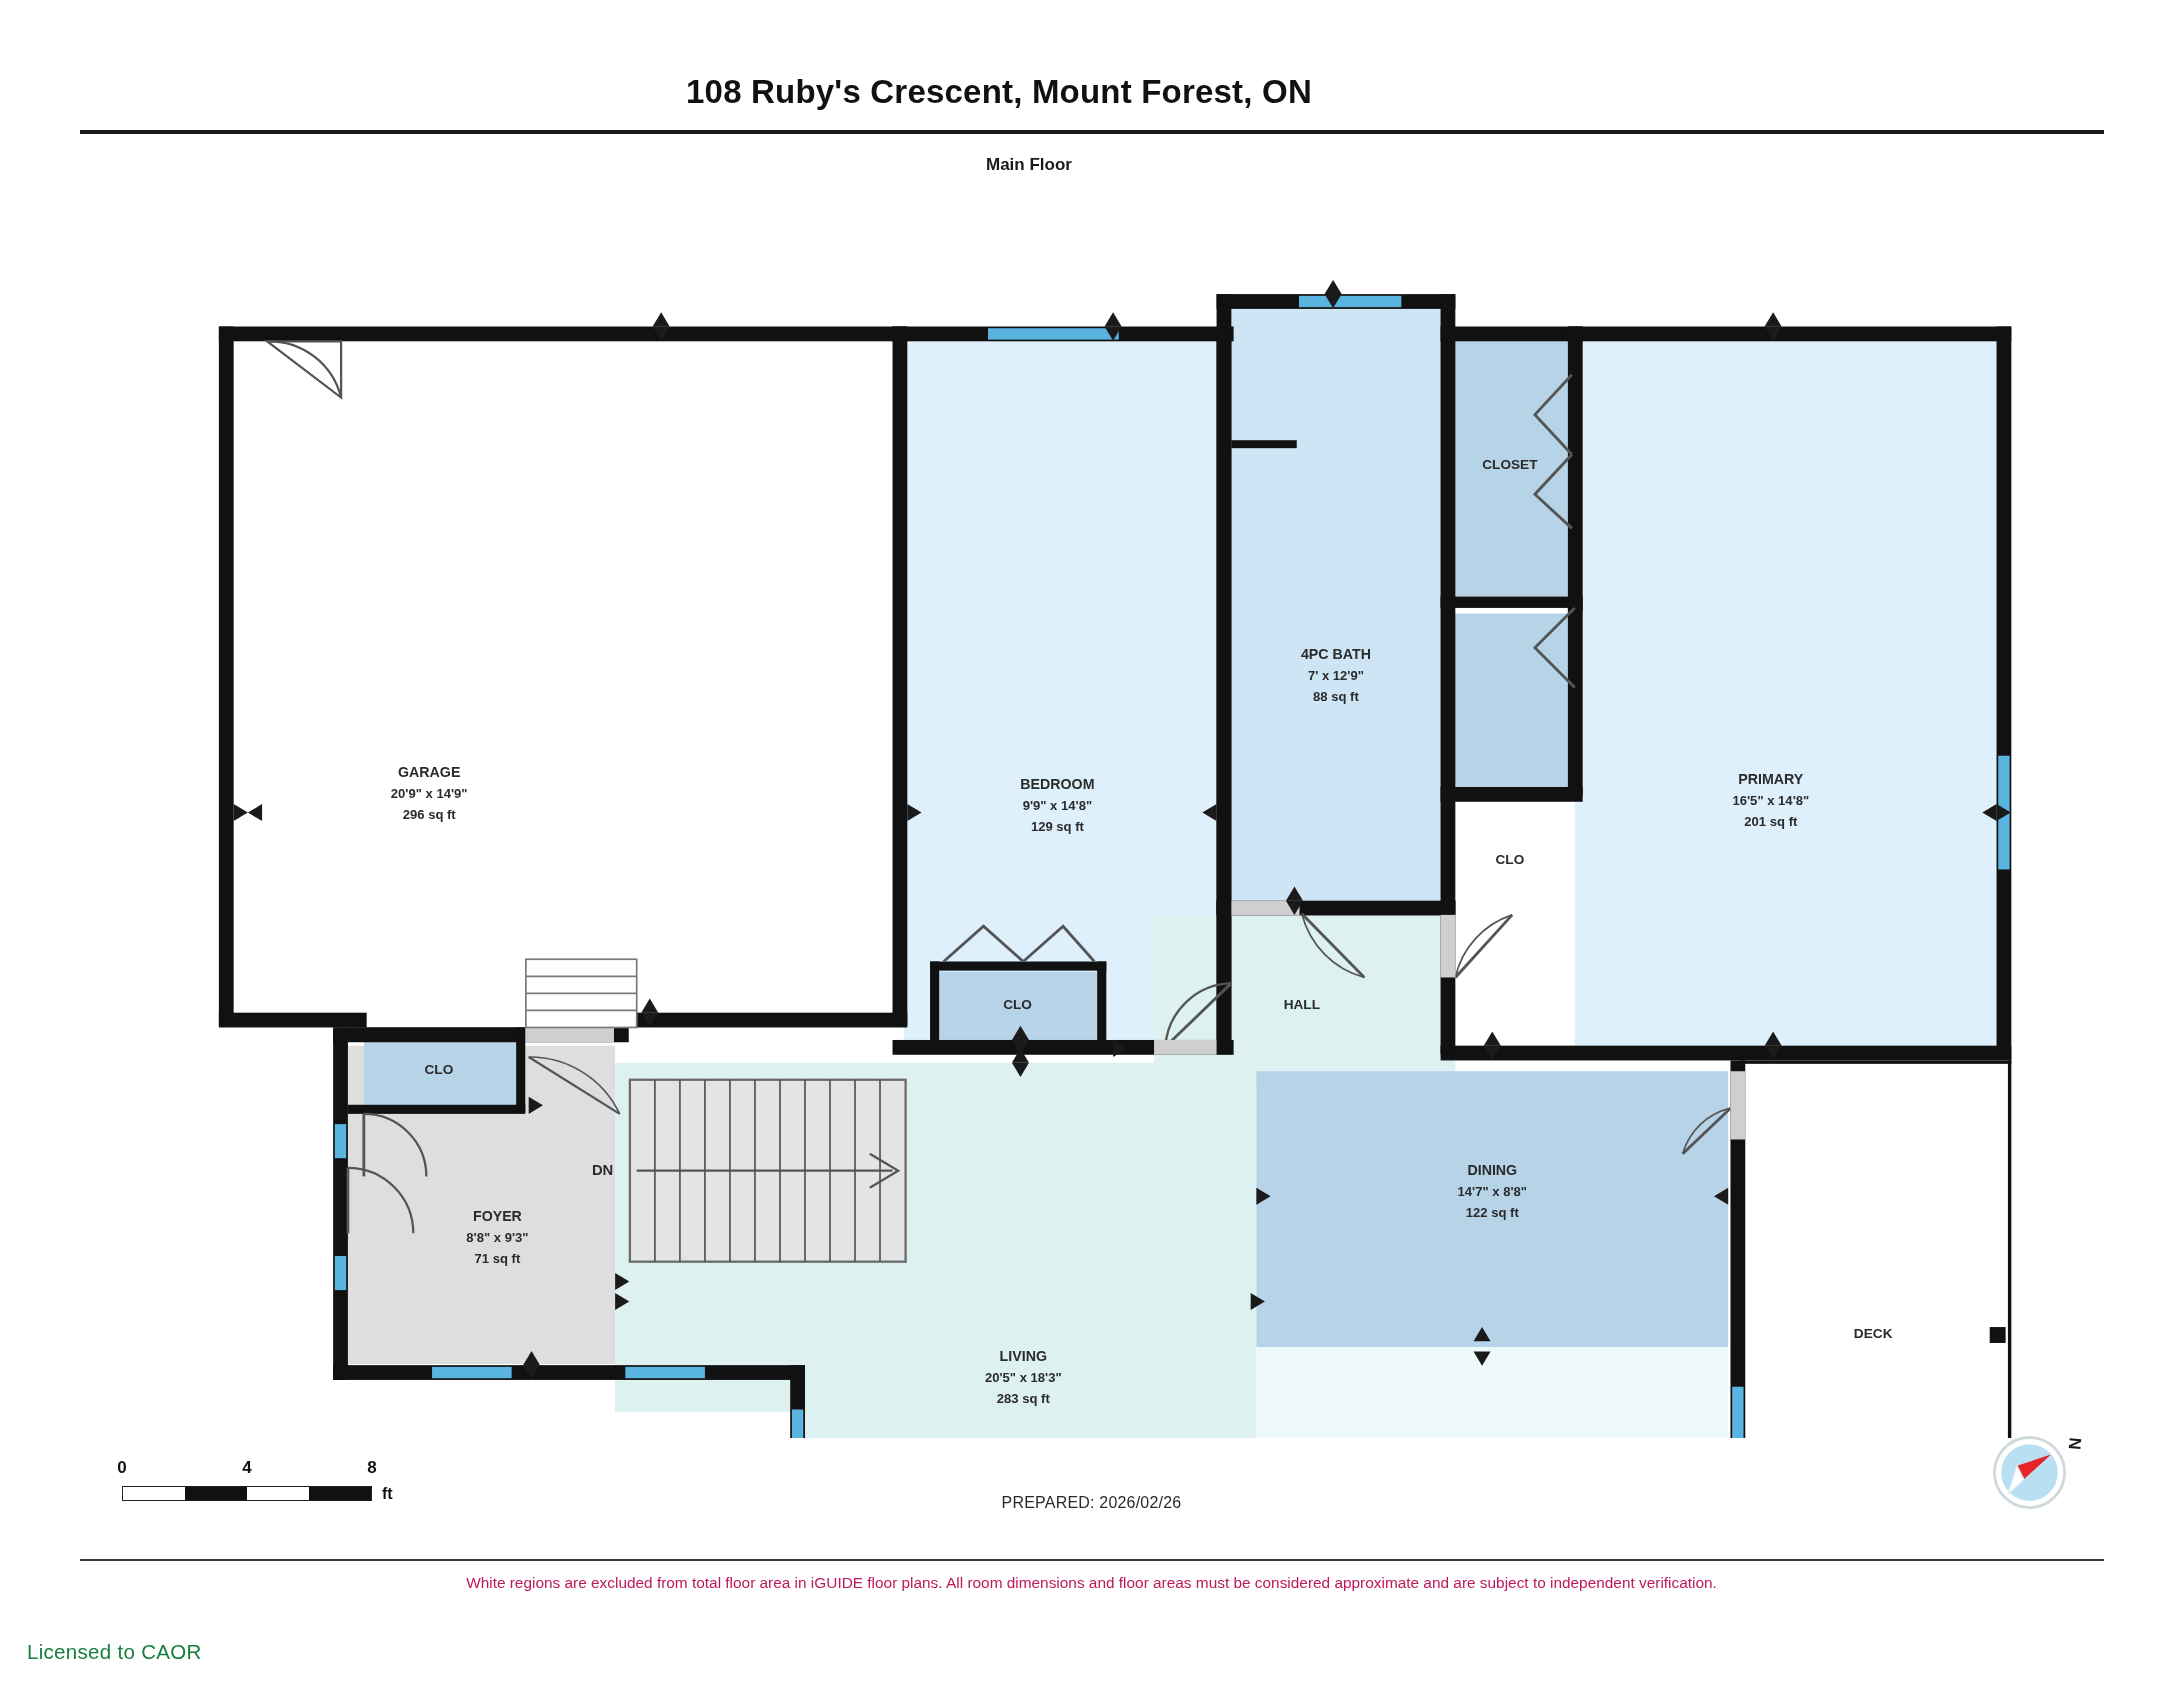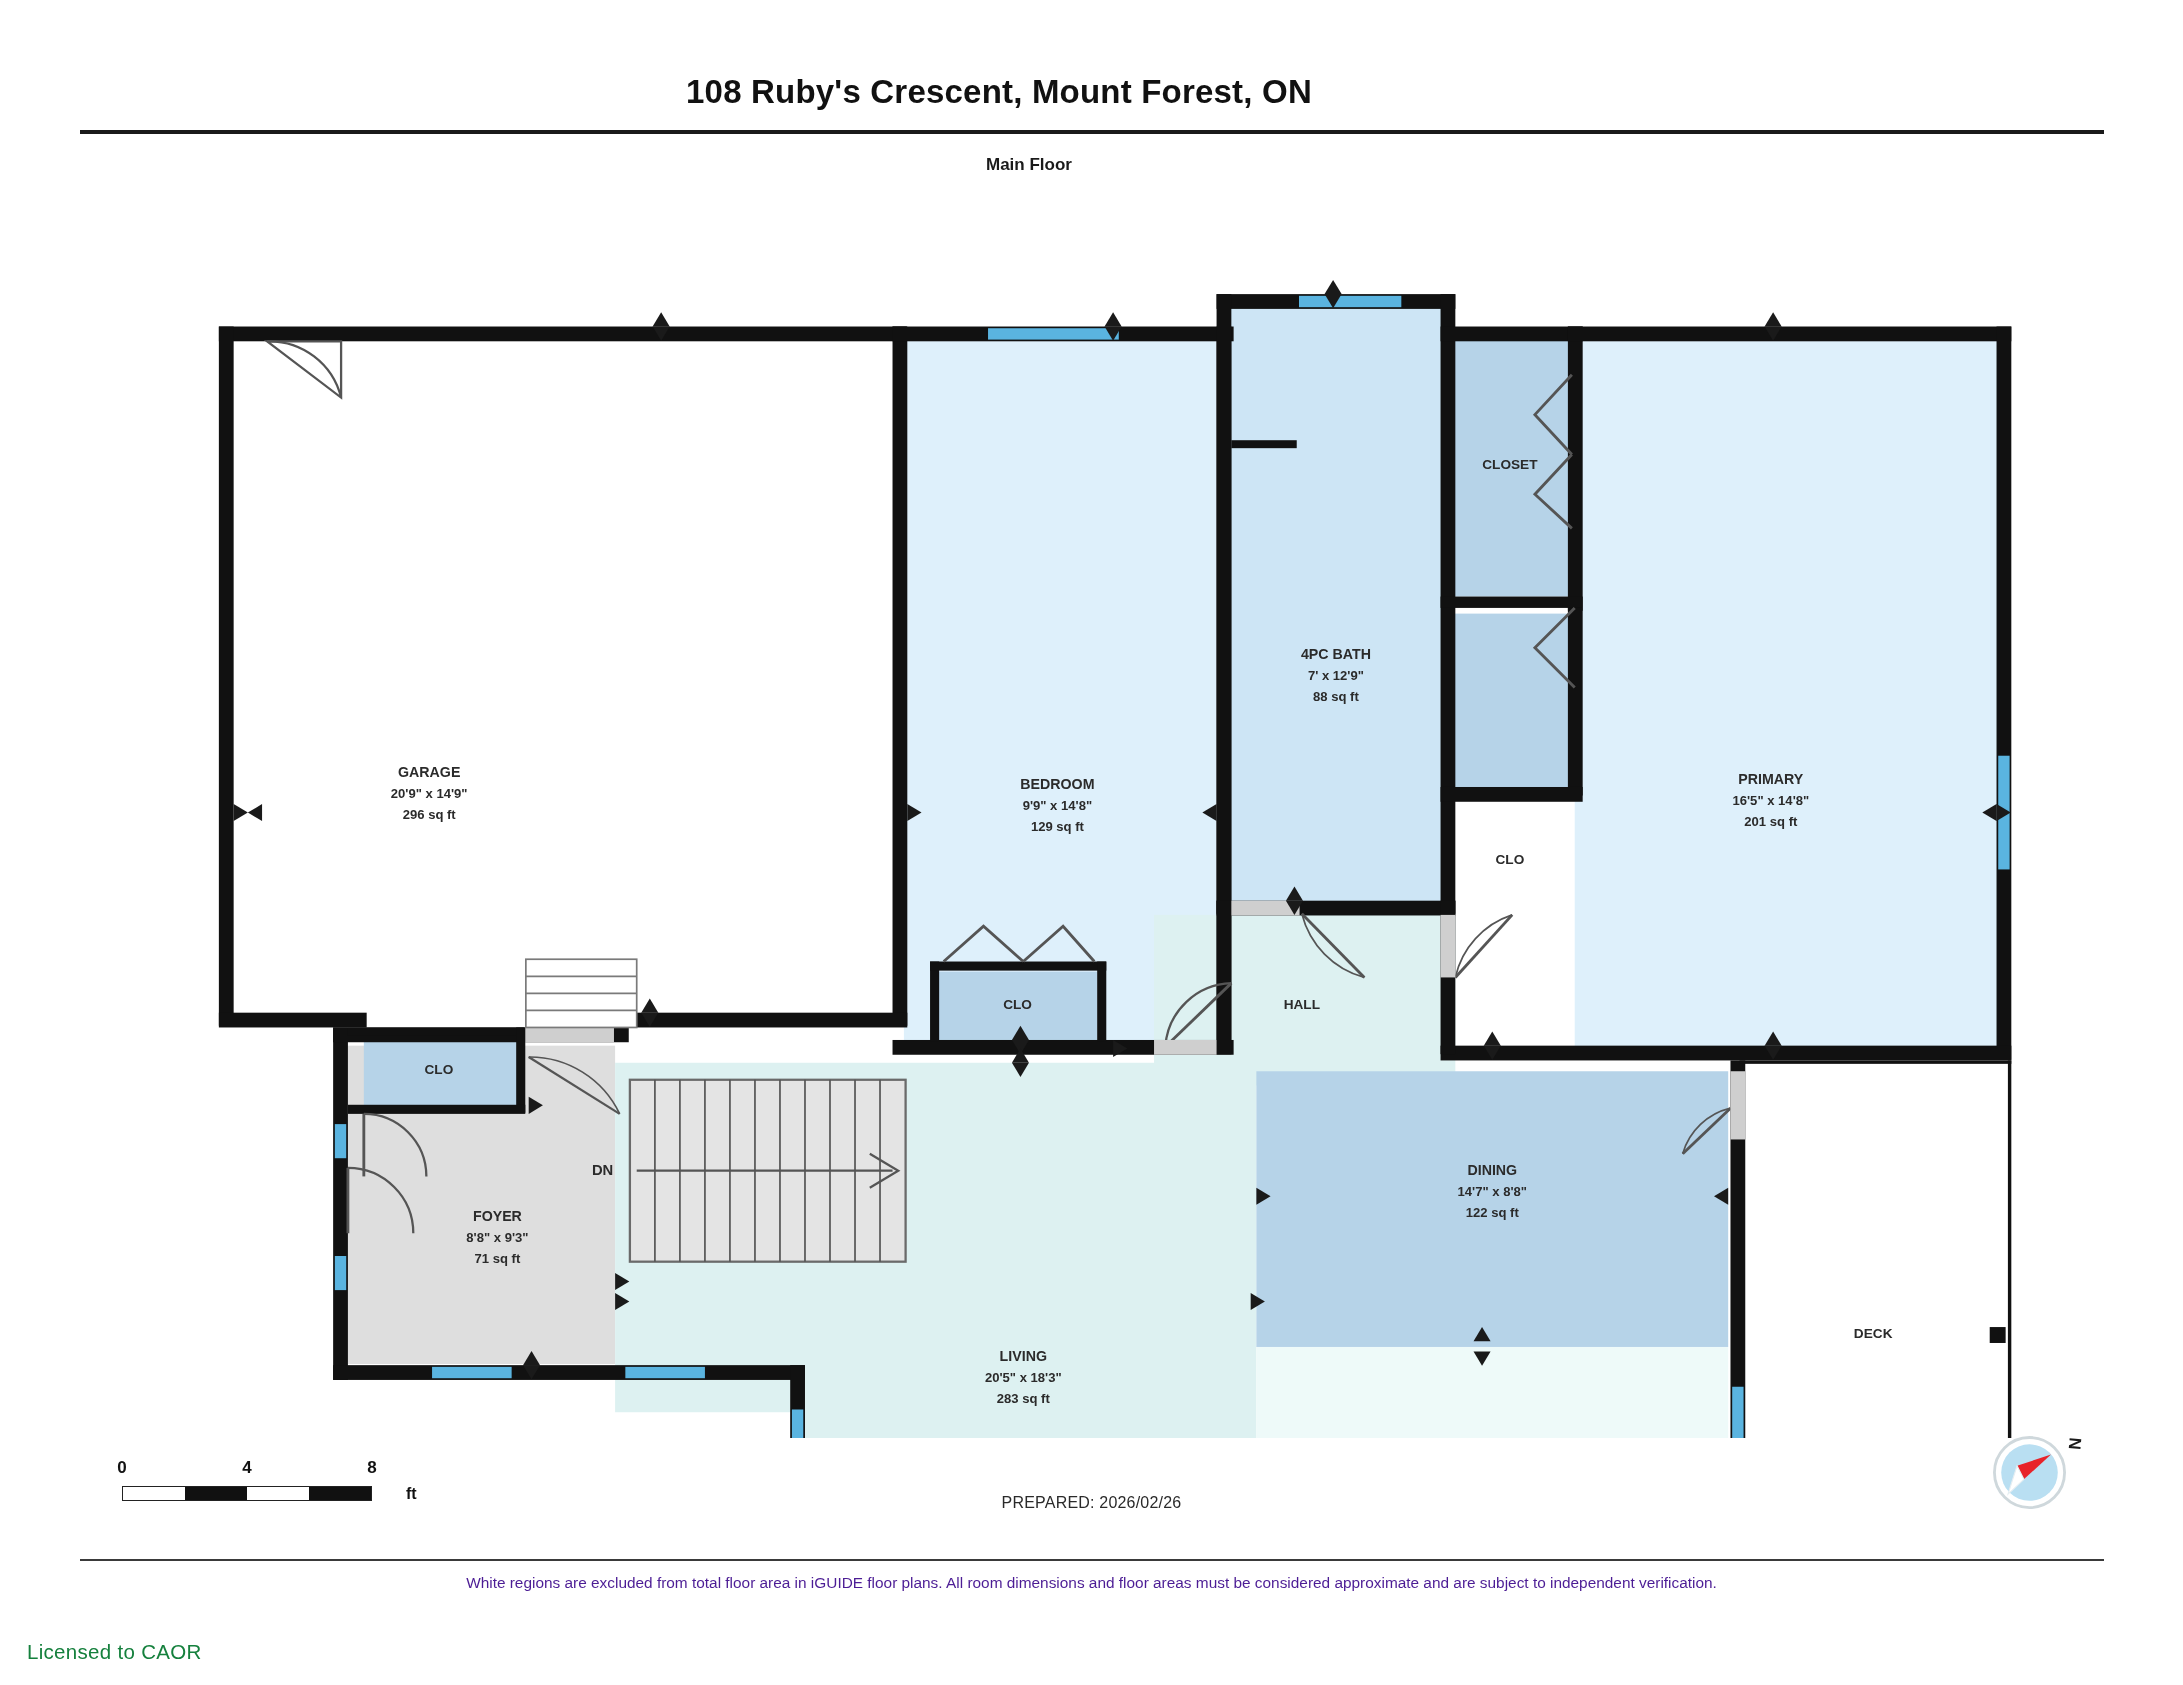--- a/index.html
+++ b/index.html
@@ -110,21 +110,20 @@
     display: flex;
   }
   #scale-track .seg { height: 100%; }
   #scale-ft {
     position: absolute;
     left: 260px;
     top: 27px;
     font-size: 16px;
     font-weight: bold;
     color: #111;
-    margin-left: 24px;
   }
 
   #prepared {
     position: absolute;
     left: 0;
     top: 1494px;
     width: 2183px;
     text-align: center;
     font-size: 16px;
     color: #2a2a2a;
@@ -147,21 +146,21 @@
     height: 1.7px;
     background: #3a3a3a;
   }
   #disclaimer {
     position: absolute;
     left: 0;
     top: 1574px;
     width: 2183px;
     text-align: center;
     font-size: 15.4px;
-    color: #4c1d95;
+    color: #be185d;
   }
   #licensed {
     position: absolute;
     left: 27px;
     top: 1640px;
     font-size: 20.5px;
     color: #15803d;
     letter-spacing: 0.3px;
   }
 </style>

